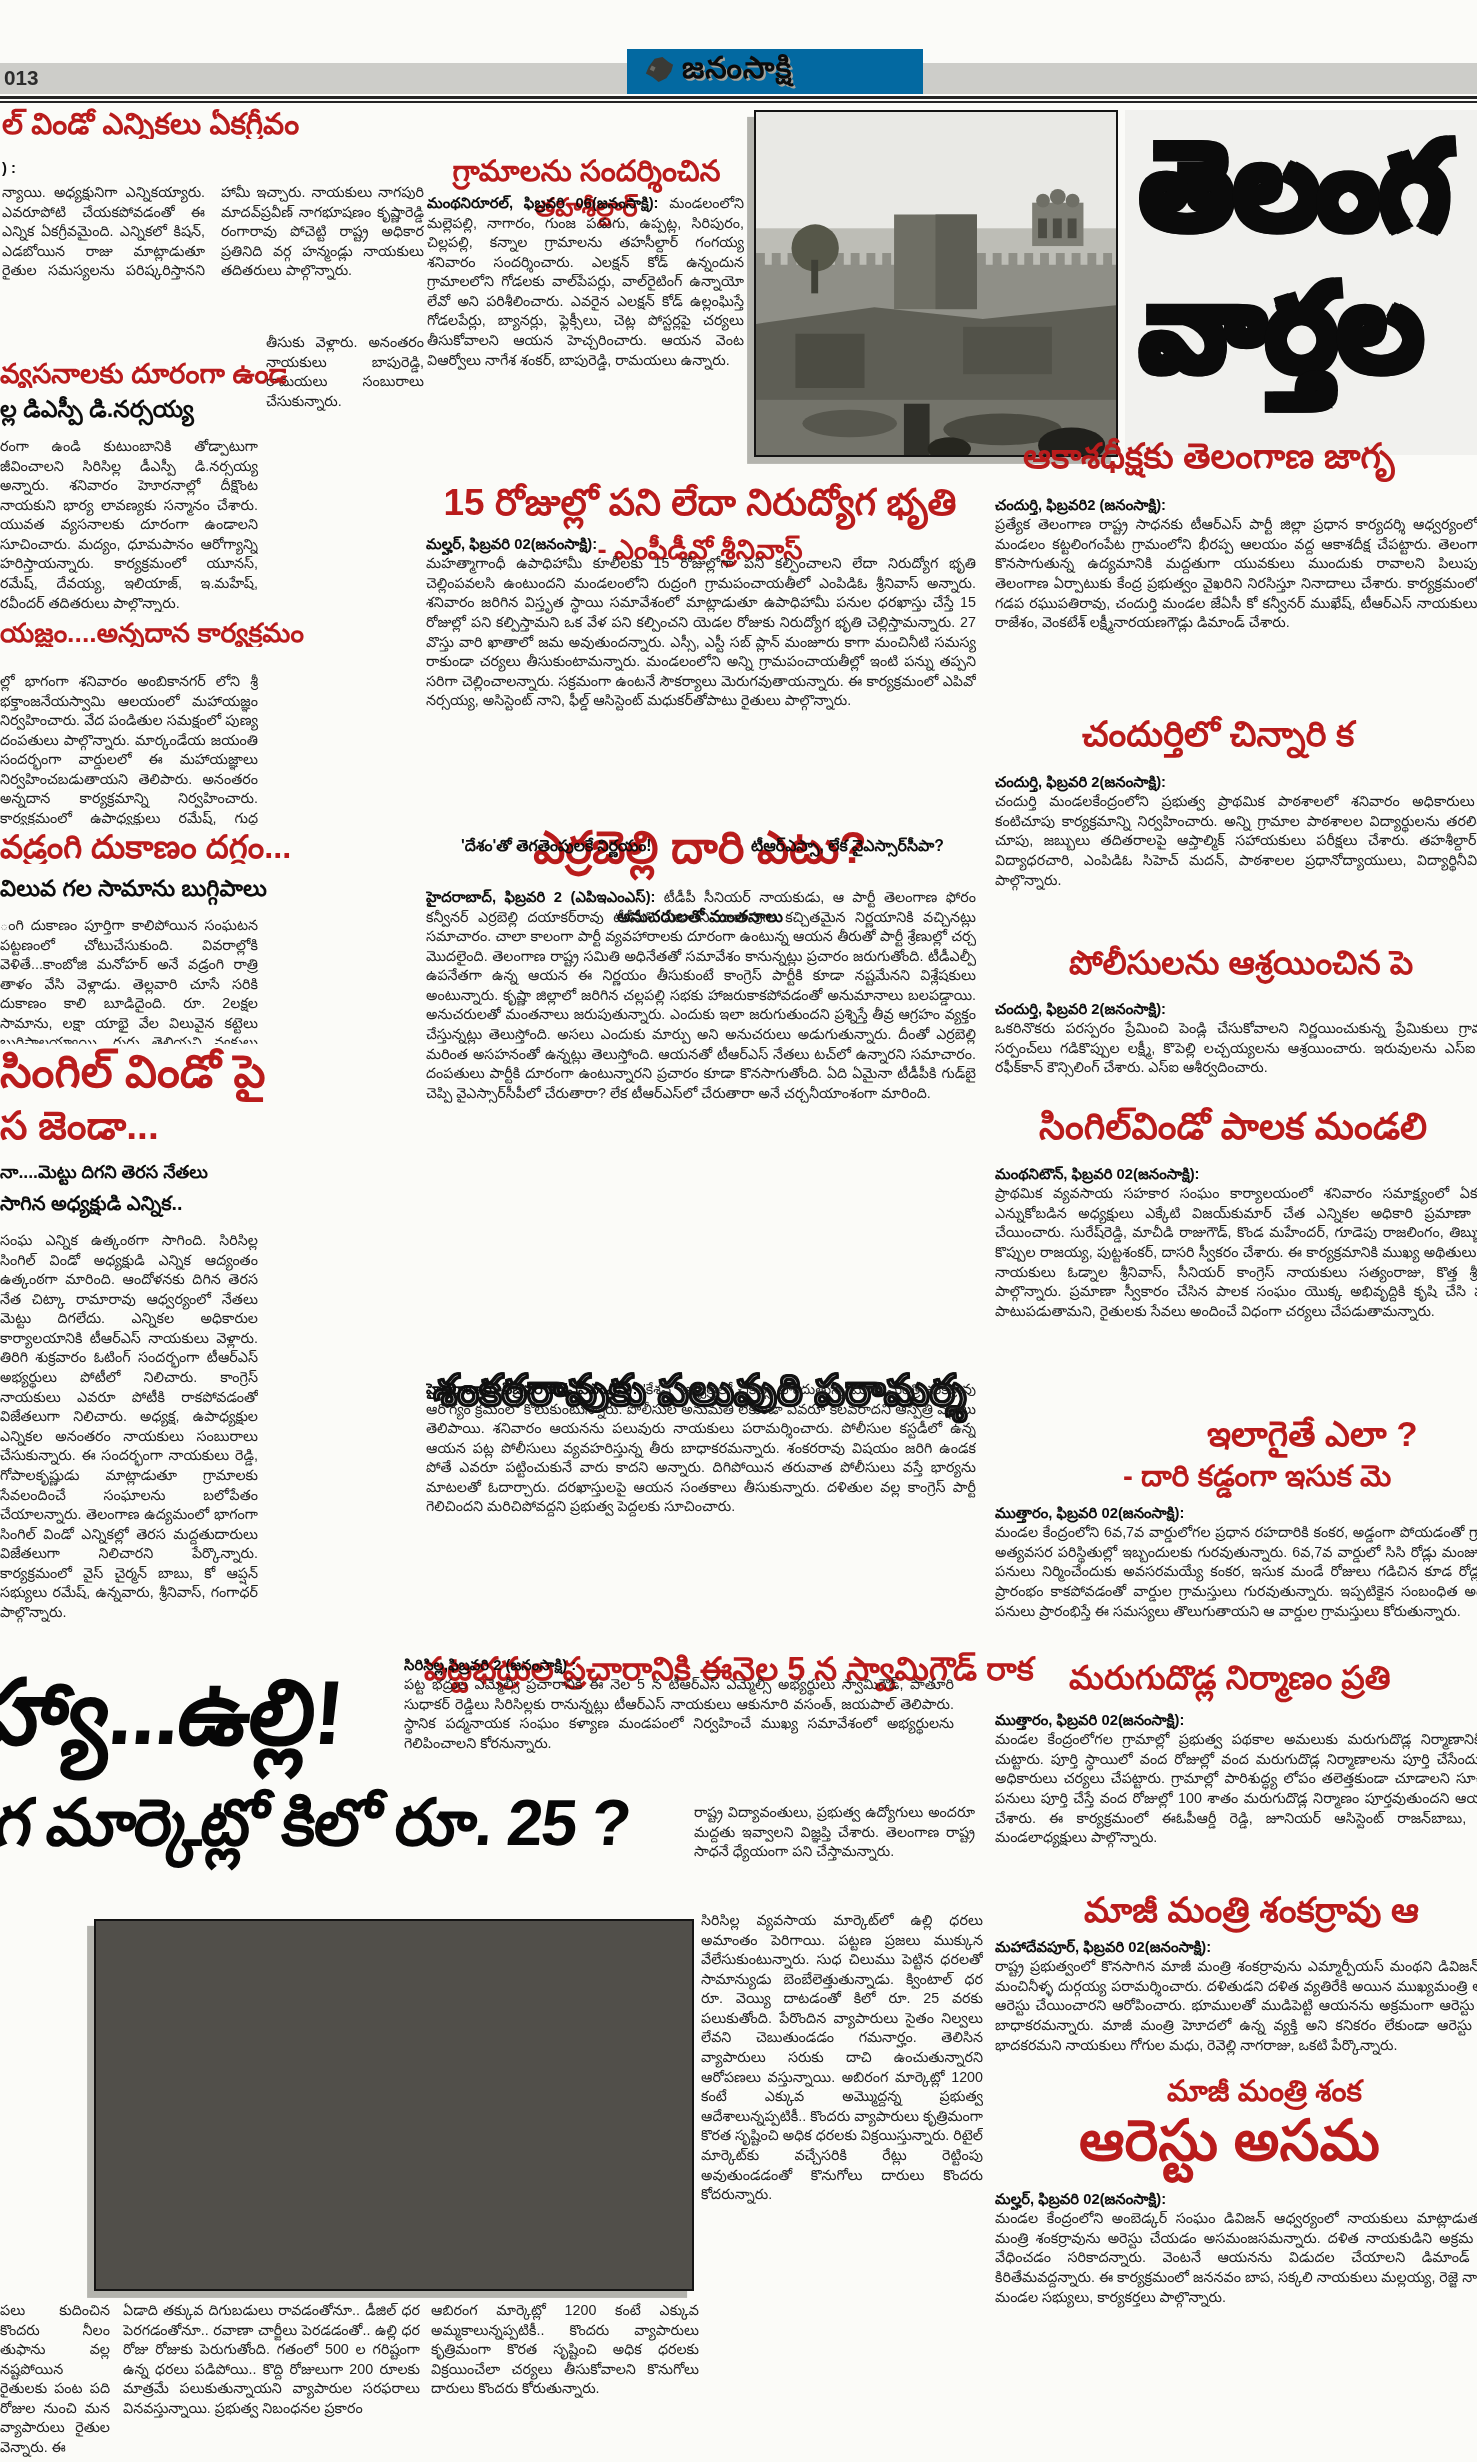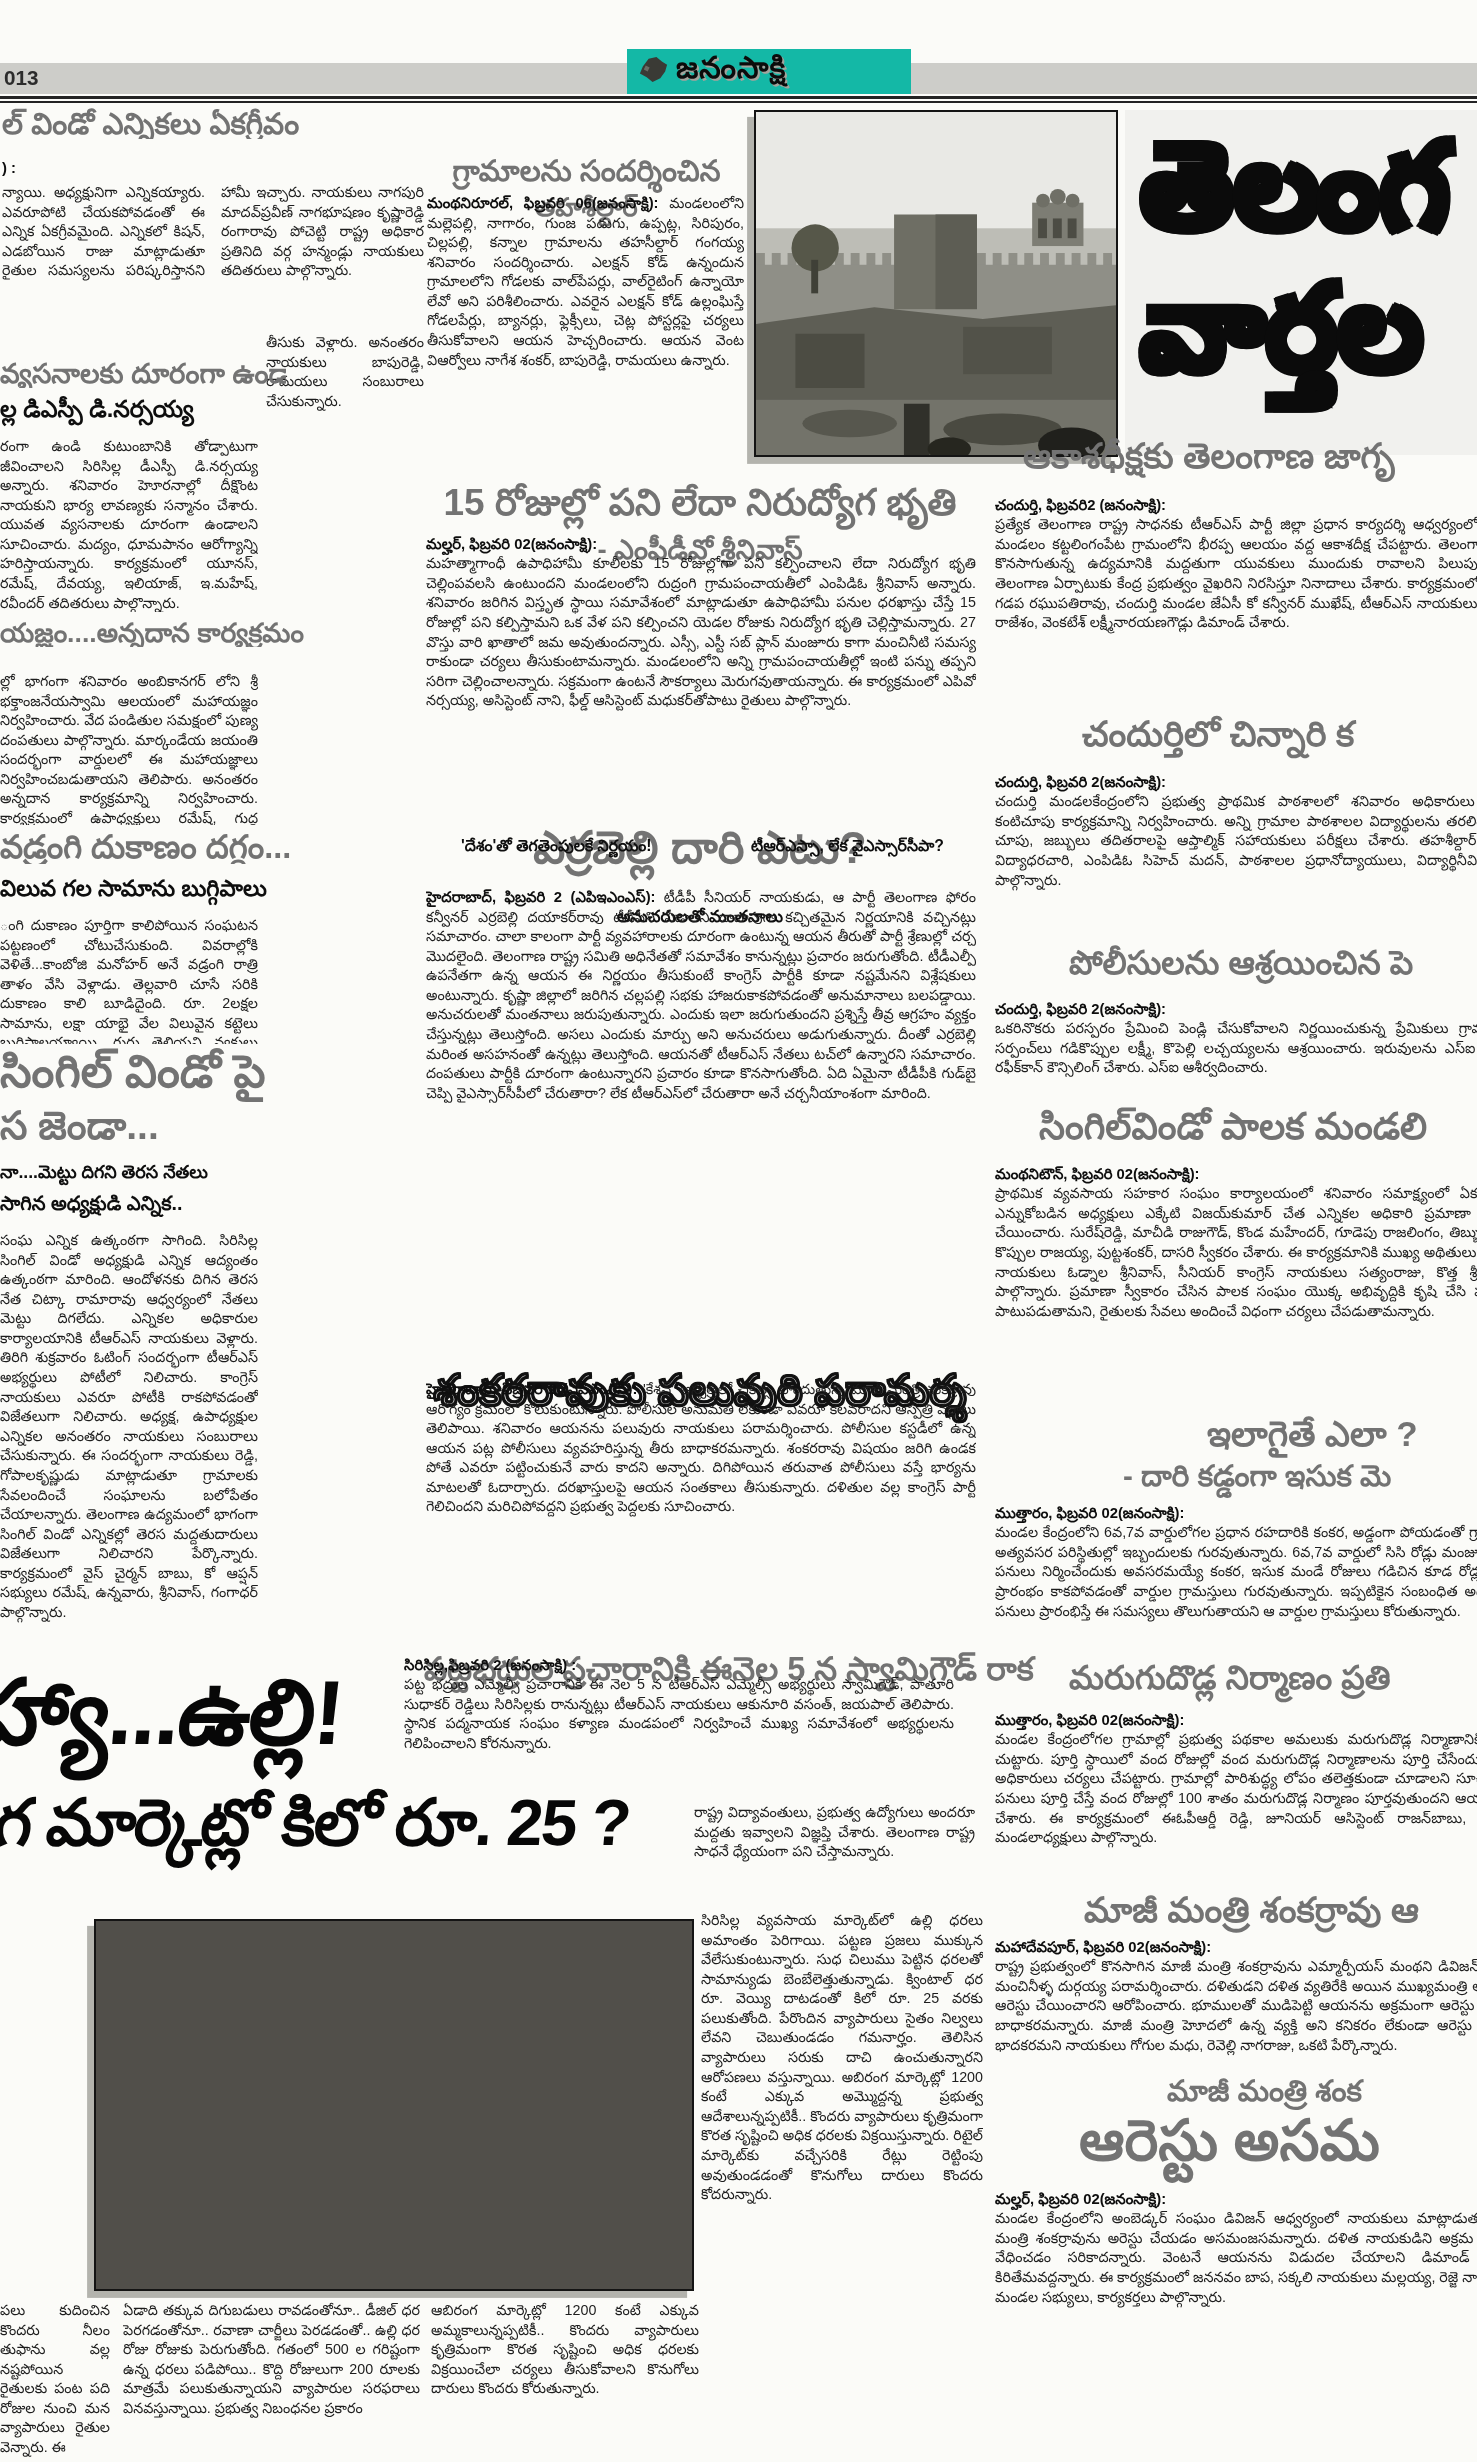--- a/index.html
+++ b/index.html
@@ -1,19 +1,19 @@
 <!DOCTYPE html>
 <html><head>
 <meta charset="utf-8">
 <style>
   html,body{margin:0;padding:0;background:#777;}
   #page{position:relative;width:1478px;height:2463px;background:#fbfbf8;overflow:hidden;
         font-family:"Liberation Sans","DejaVu Sans",sans-serif;color:#161616;}
   .abs{position:absolute;}
-  .head{font-weight:bold;line-height:1.06;color:#737373;}
+  .head{font-weight:bold;line-height:1.06;color:#b91c1c;}
   .center{text-align:center;margin-top:44px;}
   .nowrap{white-space:nowrap;}
   .clip{overflow:hidden;}
   .body-txt{text-align:justify;font-size:14.3px;line-height:1.37;color:#1d1d1d;overflow:hidden;}
   .dateline{font-weight:bold;font-size:14.8px;color:#0e0e0e;}
   .subhead{font-weight:bold;color:#0e0e0e;}
   .outline-head{color:#ffffff;-webkit-text-stroke:1.6px #111;
       text-shadow:1px 1px 0 #111,-1px -1px 0 #111,1px -1px 0 #111,-1px 1px 0 #111;}
   .banner-txt{font-weight:700;line-height:1.02;color:#a21caf;-webkit-text-stroke:8.9px #0b0b0b;
       text-shadow:3.9px 3.9px 0 #0b0b0b,-3.9px -3.9px 0 #0b0b0b,3.9px -3.9px 0 #0b0b0b,-3.9px 3.9px 0 #0b0b0b;
@@ -22,21 +22,21 @@
   .graybar{background:#cdcdc9;}
   .rule{background:#232323;}
   .prelines{white-space:pre-line;}
   .photo-frame{border:2px solid #141414;box-shadow:-6.9px 6.9px 0 #b3b3ad;}
   .onions{background-color:#514f4a;
     background-image:
       radial-gradient(circle, #ecece8 0 7%, #c6c6c0 26%, #8e8e87 52%, #514f4a 66%, rgba(0,0,0,0) 67%),
       radial-gradient(circle, #dedeli 0 0, #d9d9d4 7%, #aeaea7 30%, #767670 55%, #3f3e39 68%, rgba(0,0,0,0) 69%);
     background-size:114px 100px,114px 100px;
     background-position:0 0,57px 50px;}
-  .logo-panel{background:#14b8a6;display:flex;align-items:center;gap:5.9px;padding:2px 10px;}
+  .logo-panel{background:#0369a1;display:flex;align-items:center;gap:5.9px;padding:2px 16px;}
   .logo-txt{font-weight:900;font-size:30.5px;letter-spacing:1px;color:#0b0b0b;text-shadow:2px 2px 0 #a3a39c;}
 </style>
 </head>
 <body>
 
 <div id="page">
 
   <div class="abs graybar" style="top:63px;left:0;width:1478px;height:30.5px;"></div>
   <div class="abs" style="top:66px;left:3.9px;font-size:20.7px;font-weight:bold;color:#2c2c2c;">013</div>
   <div class="abs rule" style="top:96px;left:0;width:1478px;height:3px;"></div>

